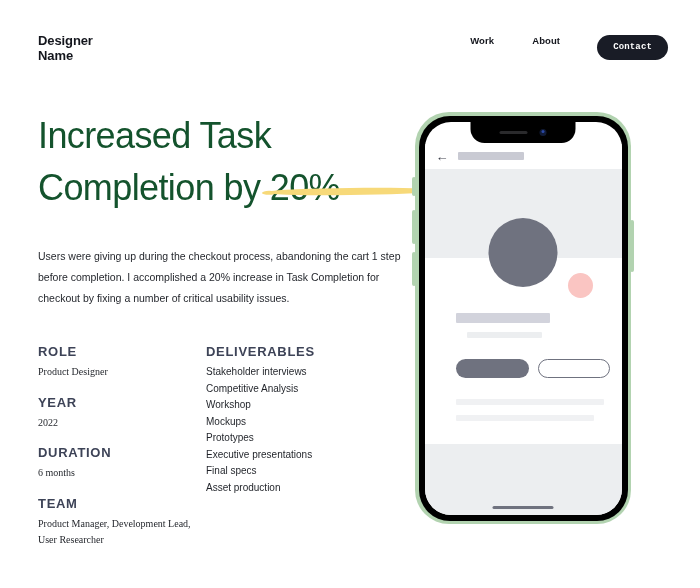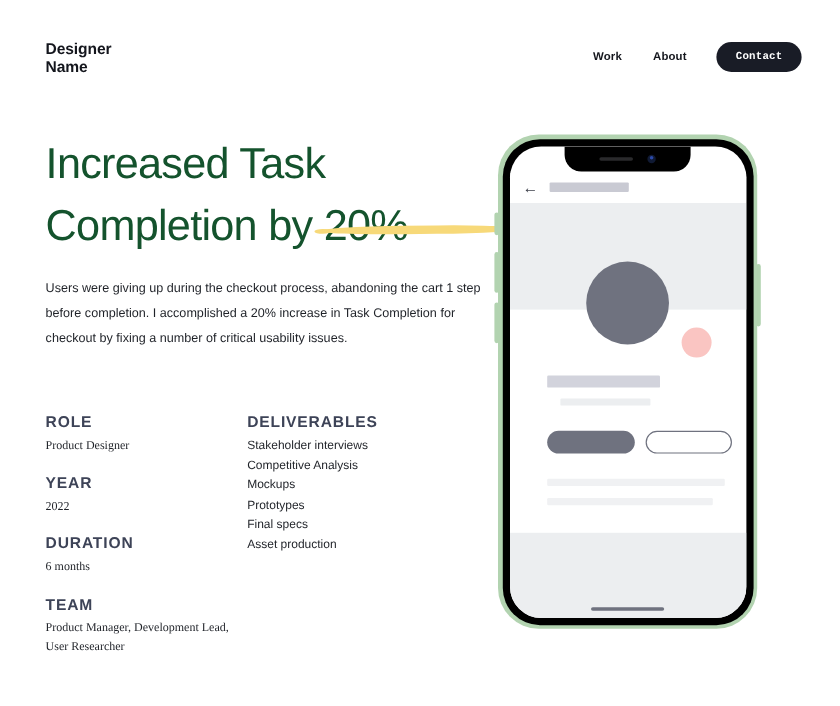--- a/index.html
+++ b/index.html
@@ -38,22 +38,22 @@
     color: #14161d;
     letter-spacing: -0.1px;
   }
   .logo-line { display: block; }
 
   .nav {
     position: absolute;
     right: 0;
     top: 2px;
     display: flex;
-    align-items: center;
-    gap: 0px;
+    align-items: flex-start;
+    gap: 12px;
   }
 
   .nav-link {
     font-size: 9.5px;
     color: #14161d;
     font-weight: bold;
     text-decoration: none;
     letter-spacing: 0.1px;
     padding: 0 13px;
     white-space: nowrap;
@@ -126,21 +126,21 @@
     position: absolute;
     right: -3px;
     top: 1px;
     width: 12px;
     height: 4.5px;
     background: #f7d979;
     border-radius: 50%;
   }
 
   .body-copy {
-    margin-top: 16px;
+    margin-top: 32px;
     font-size: 10.5px;
     line-height: 21px;
     color: #1f2228;
     width: 368px;
   }
 
   
   .meta {
     position: absolute;
     left: 38px;
@@ -478,22 +478,24 @@
 
       <div class="meta-label">TEAM</div>
       <div class="meta-value last">Product Manager, Development Lead, User Researcher</div>
     </div>
 
     <div class="meta-col-right">
       <div class="meta-label">DELIVERABLES</div>
       <ul class="deliverables-list">
         <li>Stakeholder interviews</li>
         <li>Competitive Analysis</li>
+        <li>Workshop</li>
         <li>Mockups</li>
         <li>Prototypes</li>
+        <li>Executive presentations</li>
         <li>Final specs</li>
         <li>Asset production</li>
       </ul>
     </div>
   </section>
 
   <div class="phone-wrap">
     <div class="side-btn btn-silent"></div>
     <div class="side-btn btn-vol-up"></div>
     <div class="side-btn btn-vol-dn"></div>

